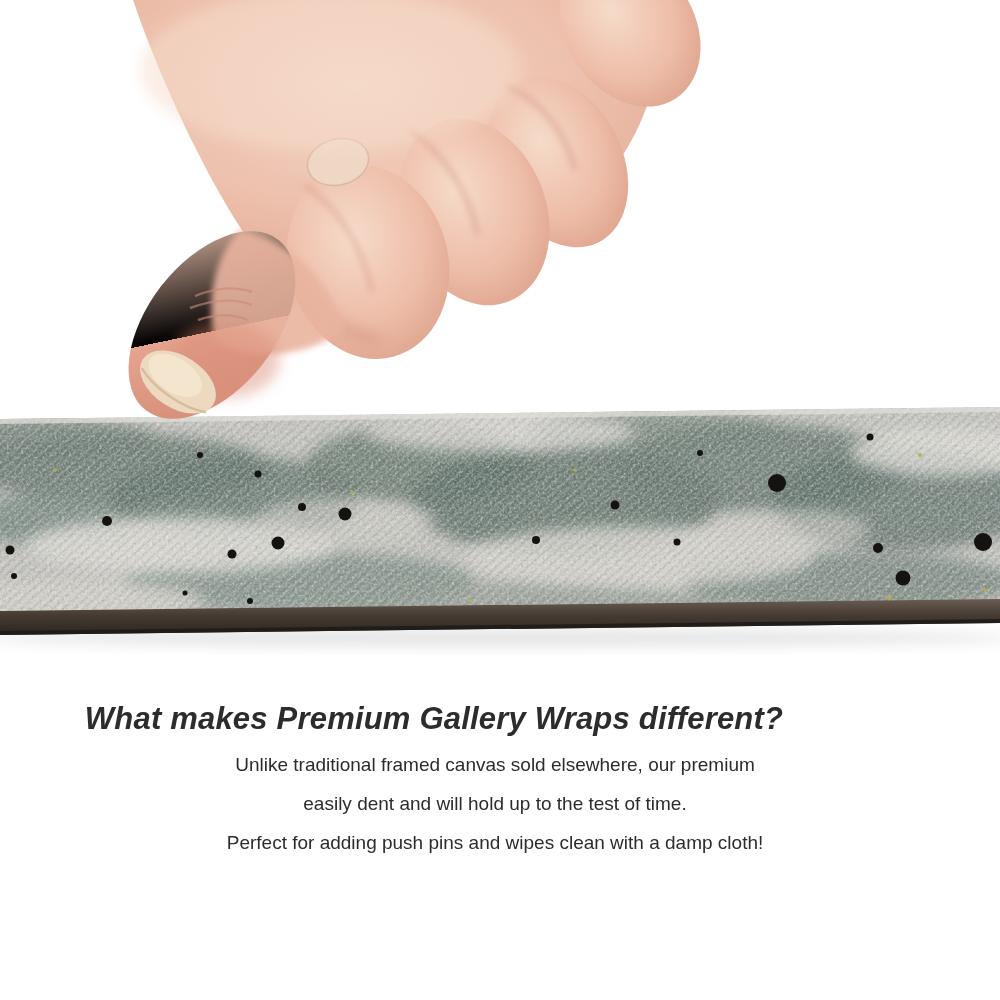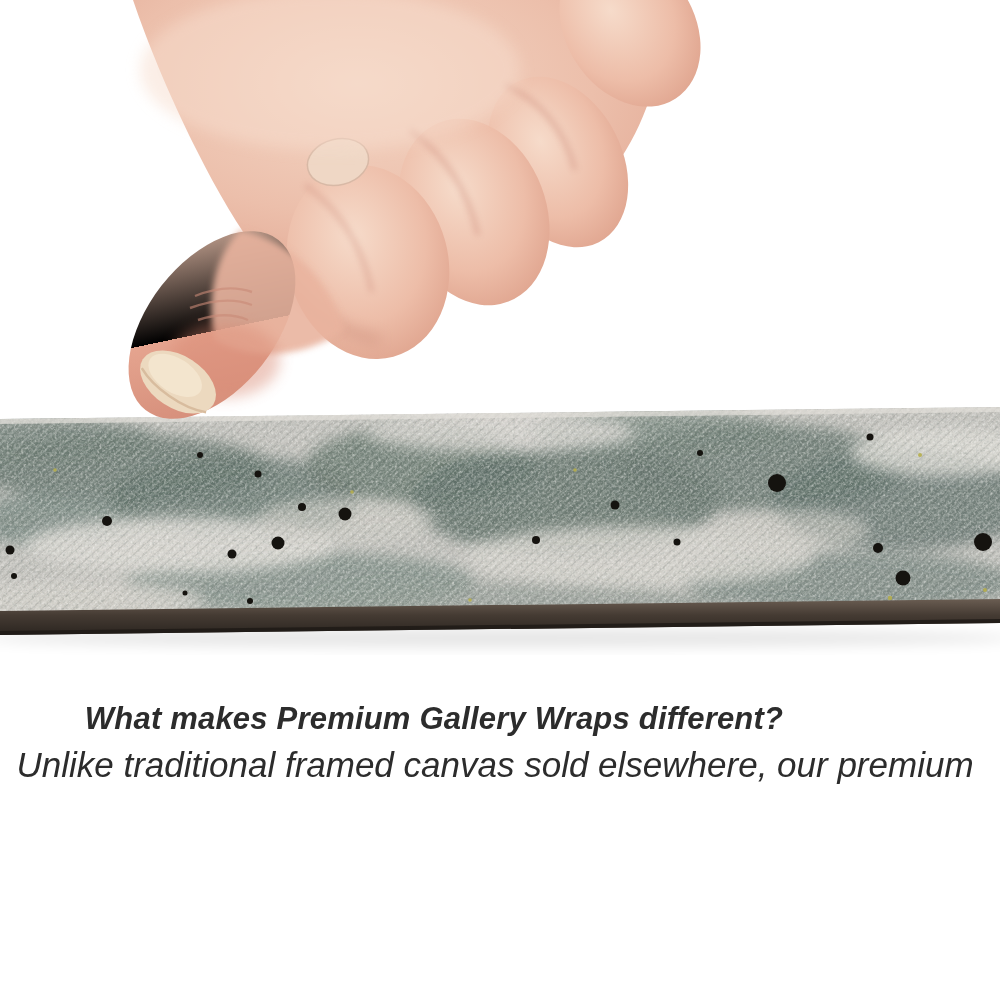--- a/index.html
+++ b/index.html
@@ -15,22 +15,21 @@
   .caption h1 {
     margin: 46px 0 8px 0;
     font-size: 31px;
     font-style: italic;
     font-weight: 600;
     letter-spacing: 0.2px;
   }
   .caption p {
     margin: 0 auto;
     width: 990px;
-    font-size: 35px;
-    font-style: italic;
+    font-size: 19px;
     font-weight: 400;
     line-height: 39px;
     white-space: nowrap;
   }
 </style>
 </head>
 <body>
 
 <div class="stage">
 
@@ -216,15 +215,17 @@
         </g>
 
         <ellipse cx="330" cy="70" rx="190" ry="80" fill="#f7ddcd" opacity="0.5" filter="url(#soft6)"></ellipse>
       </g>
     </svg>
   </figure>
 
   <section class="caption">
     <h1>What makes Premium Gallery Wraps different?</h1>
     <p>Unlike traditional framed canvas sold elsewhere, our premium</p>
+    <p>easily dent and will hold up to the test of time.</p>
+    <p>Perfect for adding push pins and wipes clean with a damp cloth!</p>
   </section>
 
 </div>
 
 </body></html>

